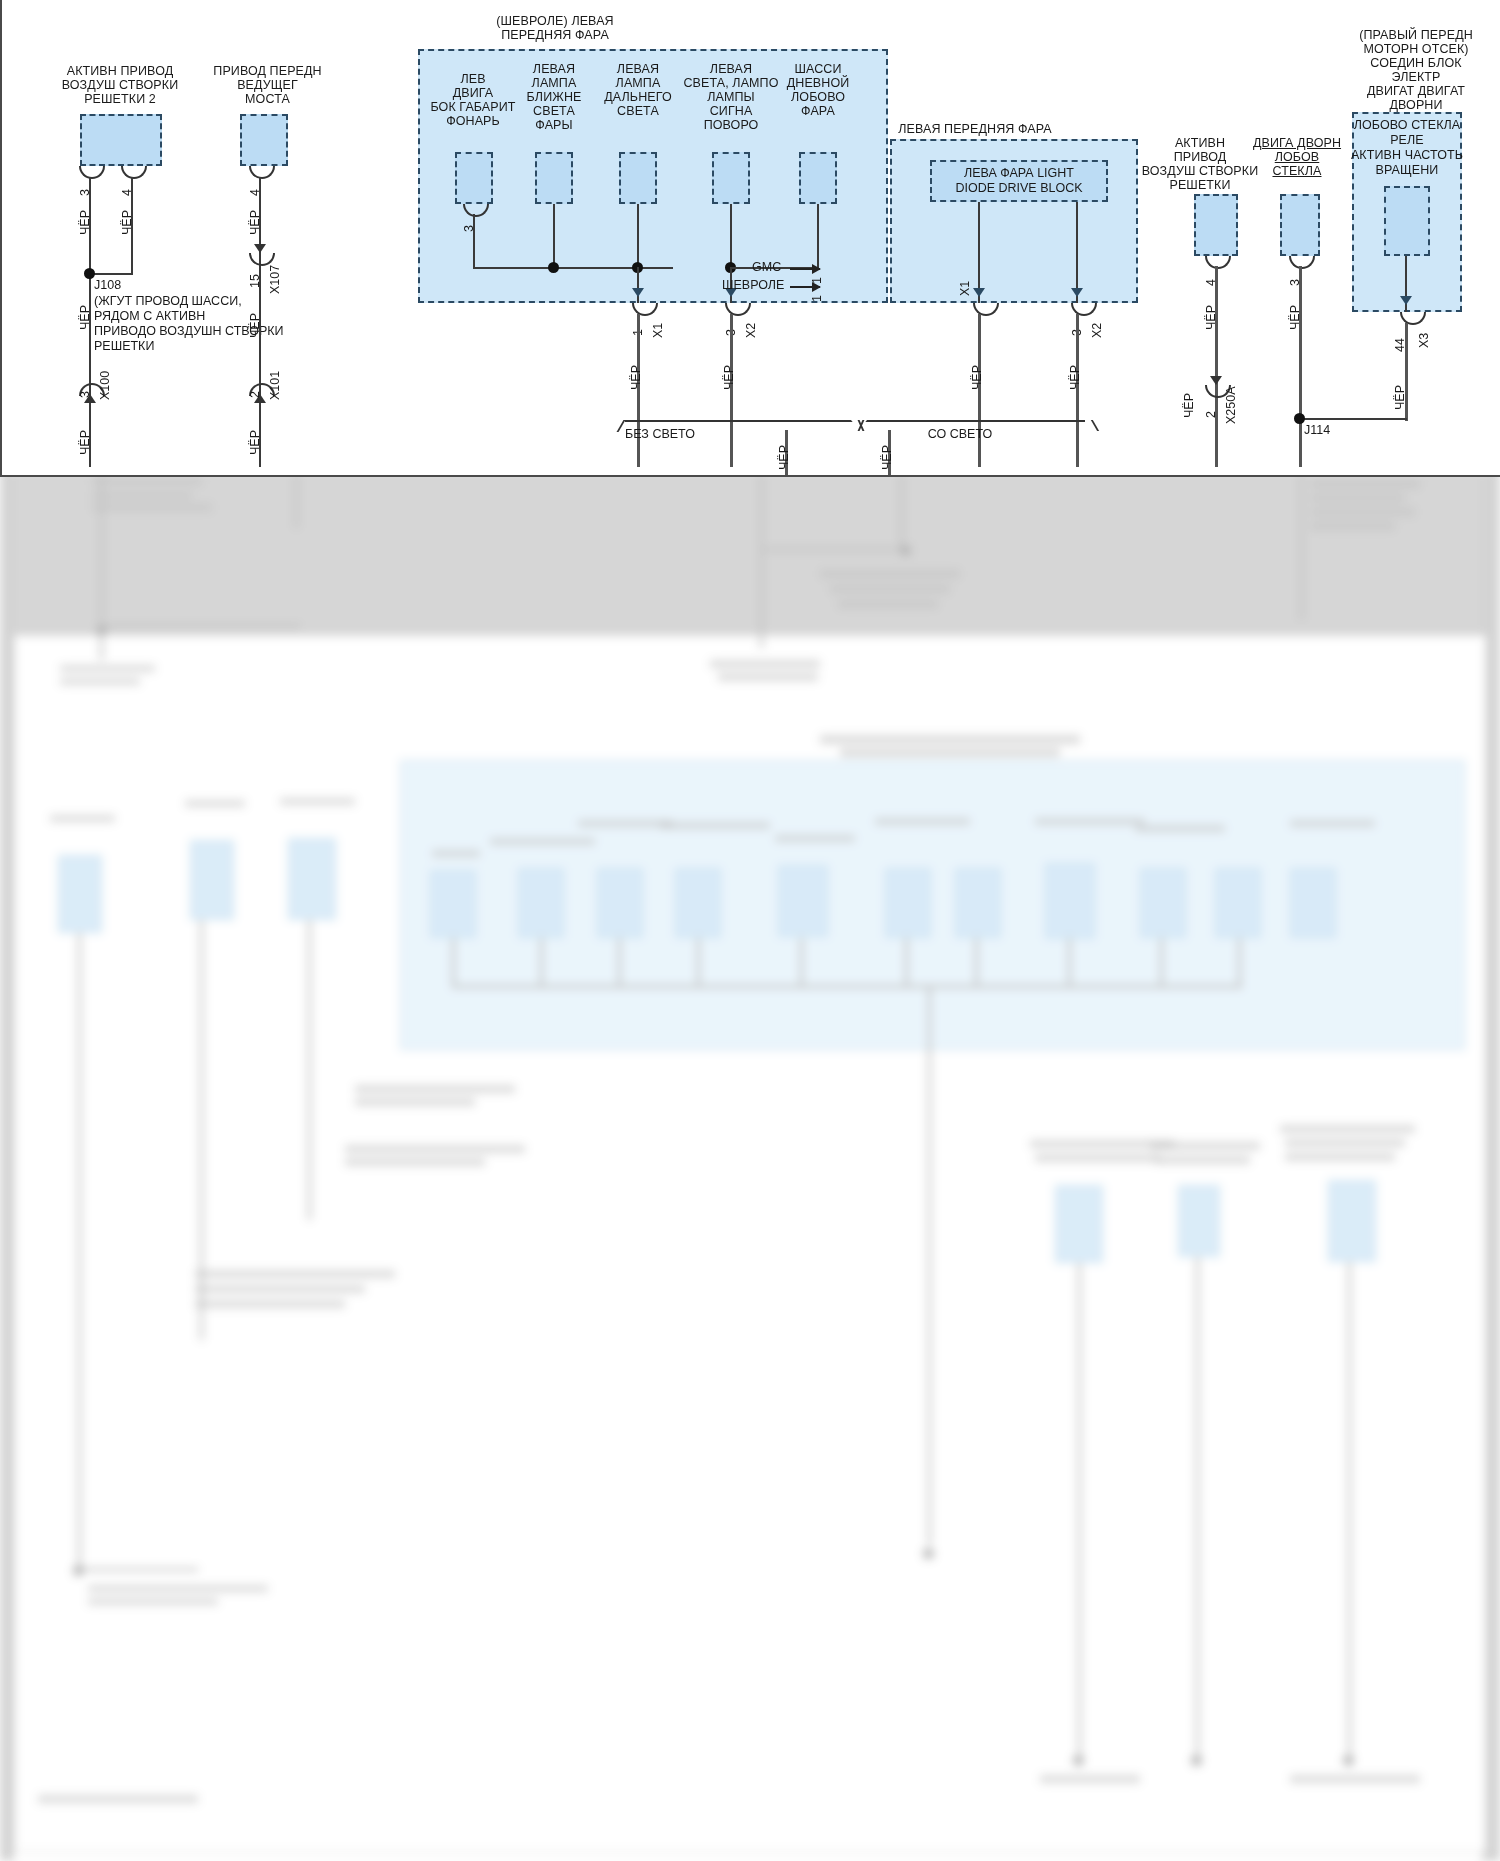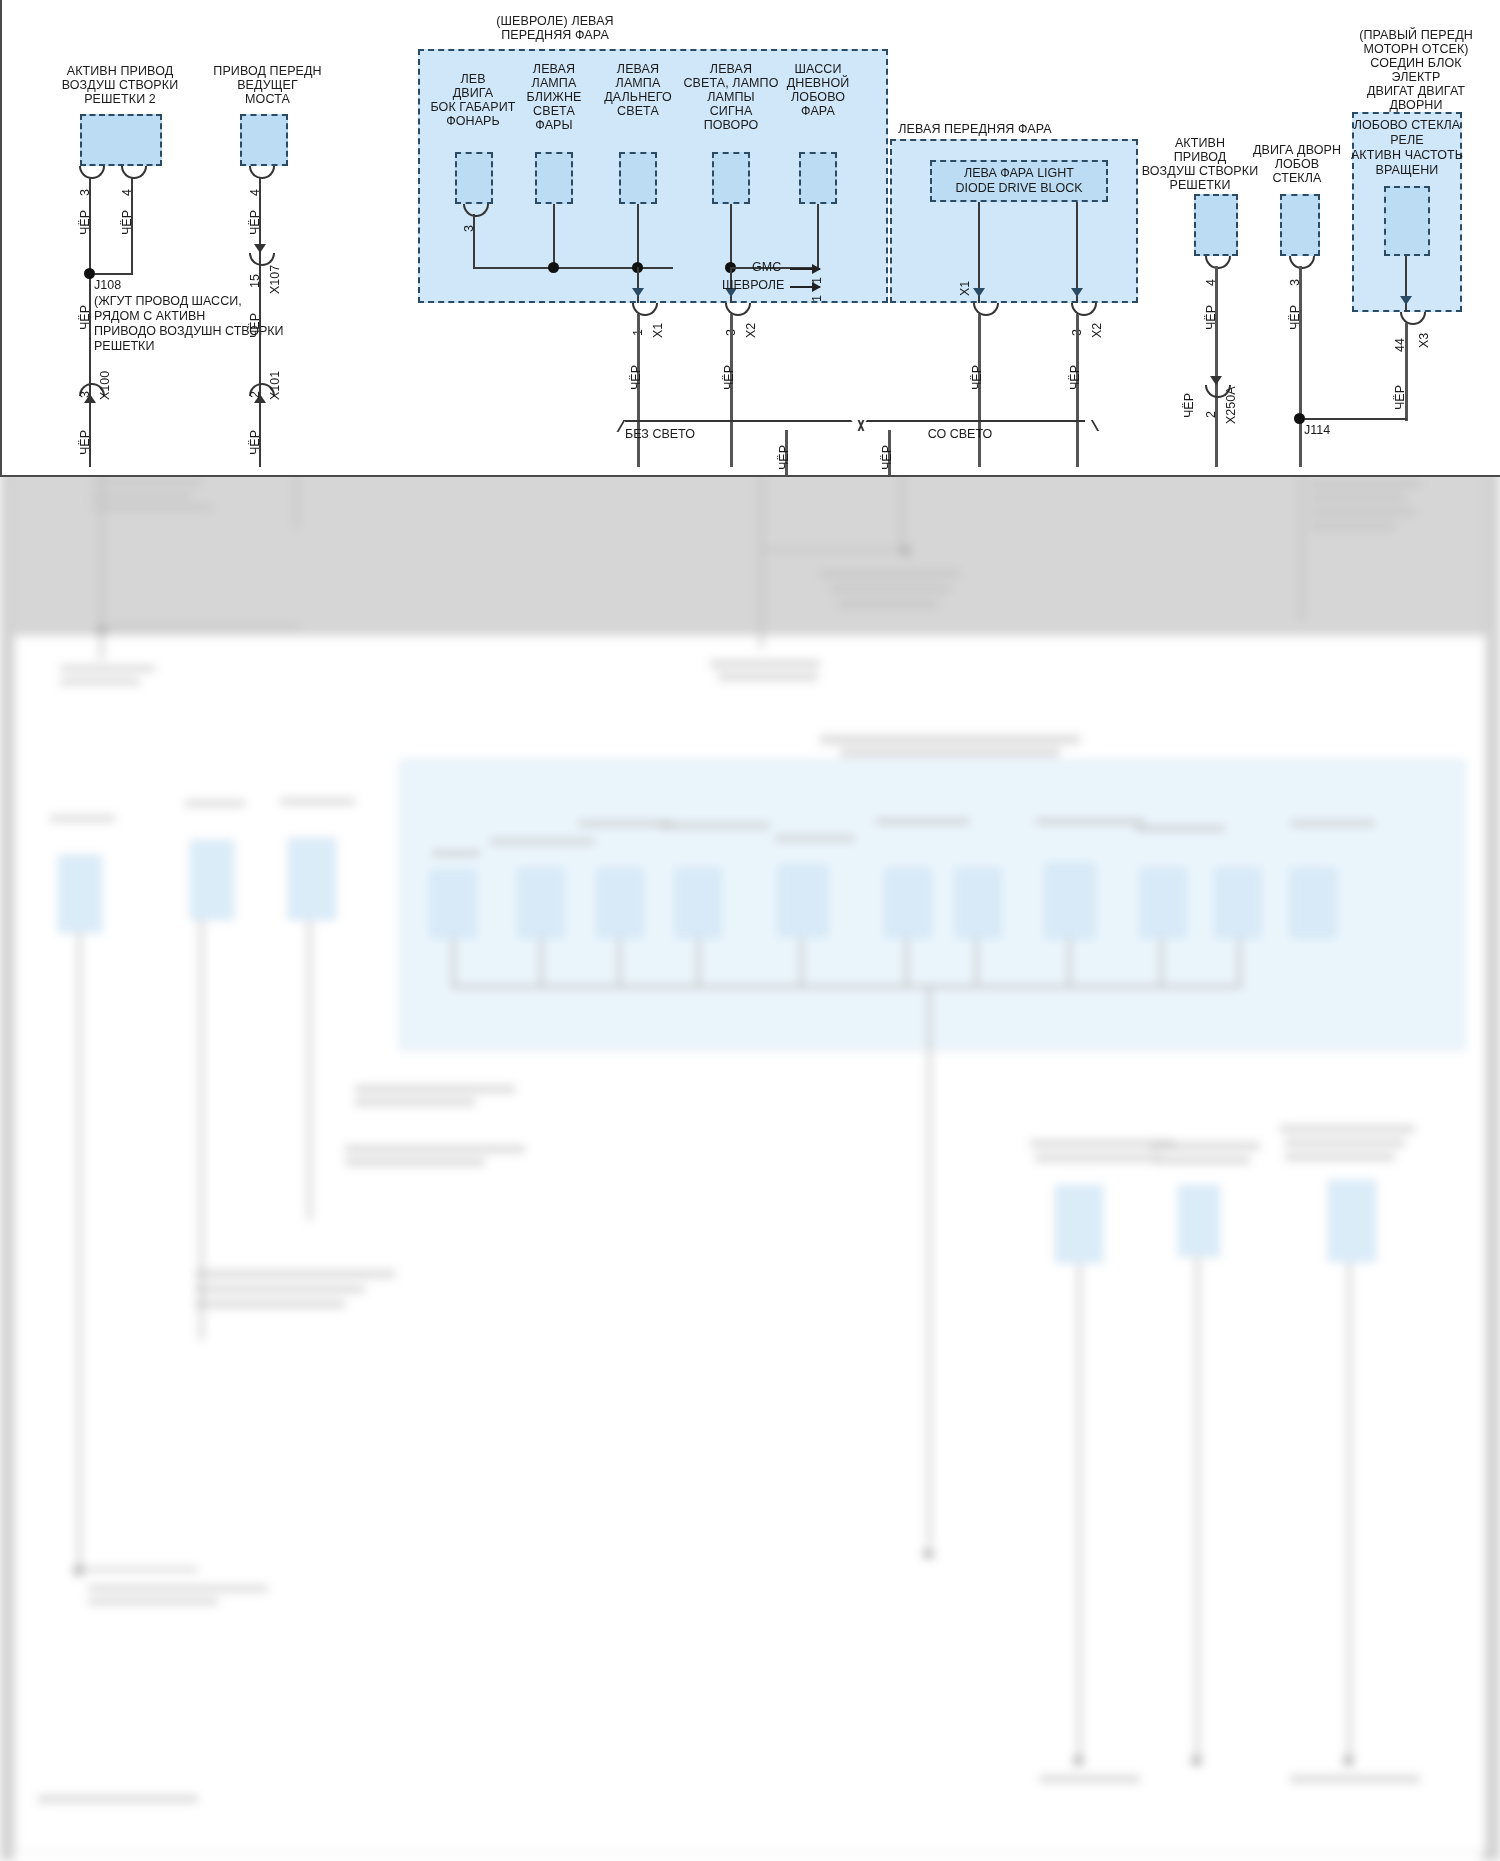--- a/index.html
+++ b/index.html
@@ -354,21 +354,21 @@
     <div class="conn" style="left:1205px;top:256px;"></div>
     <div class="vlbl" style="left:1204px;top:286px;">4</div>
     <div class="vline thick" style="left:1215px;top:266px;height:201px;"></div>
     <div class="vlbl" style="left:1204px;top:330px;">ЧЁР</div>
     <div class="conn" style="left:1205px;top:385px;"></div>
     <div class="arrowhead dark" style="left:1210px;top:376px;"></div>
     <div class="vlbl" style="left:1204px;top:418px;">2</div>
     <div class="vlbl" style="left:1224px;top:424px;">X250A</div>
     <div class="vlbl" style="left:1182px;top:418px;">ЧЁР</div>
 
-    <div class="lbl" style="left:1232px;top:143px;width:130px;">
+    <div class="lbl" style="left:1232px;top:136px;width:130px;text-decoration:underline;">
       <div>ДВИГА ДВОРН</div>
       <div>ЛОБОВ</div>
       <div>СТЕКЛА</div>
     </div>
     <div class="cbox" style="left:1280px;top:194px;width:40px;height:62px;"></div>
     <div class="conn" style="left:1289px;top:256px;"></div>
     <div class="vlbl" style="left:1288px;top:286px;">3</div>
     <div class="vline thick" style="left:1299px;top:266px;height:201px;"></div>
     <div class="vlbl" style="left:1288px;top:330px;">ЧЁР</div>
 

